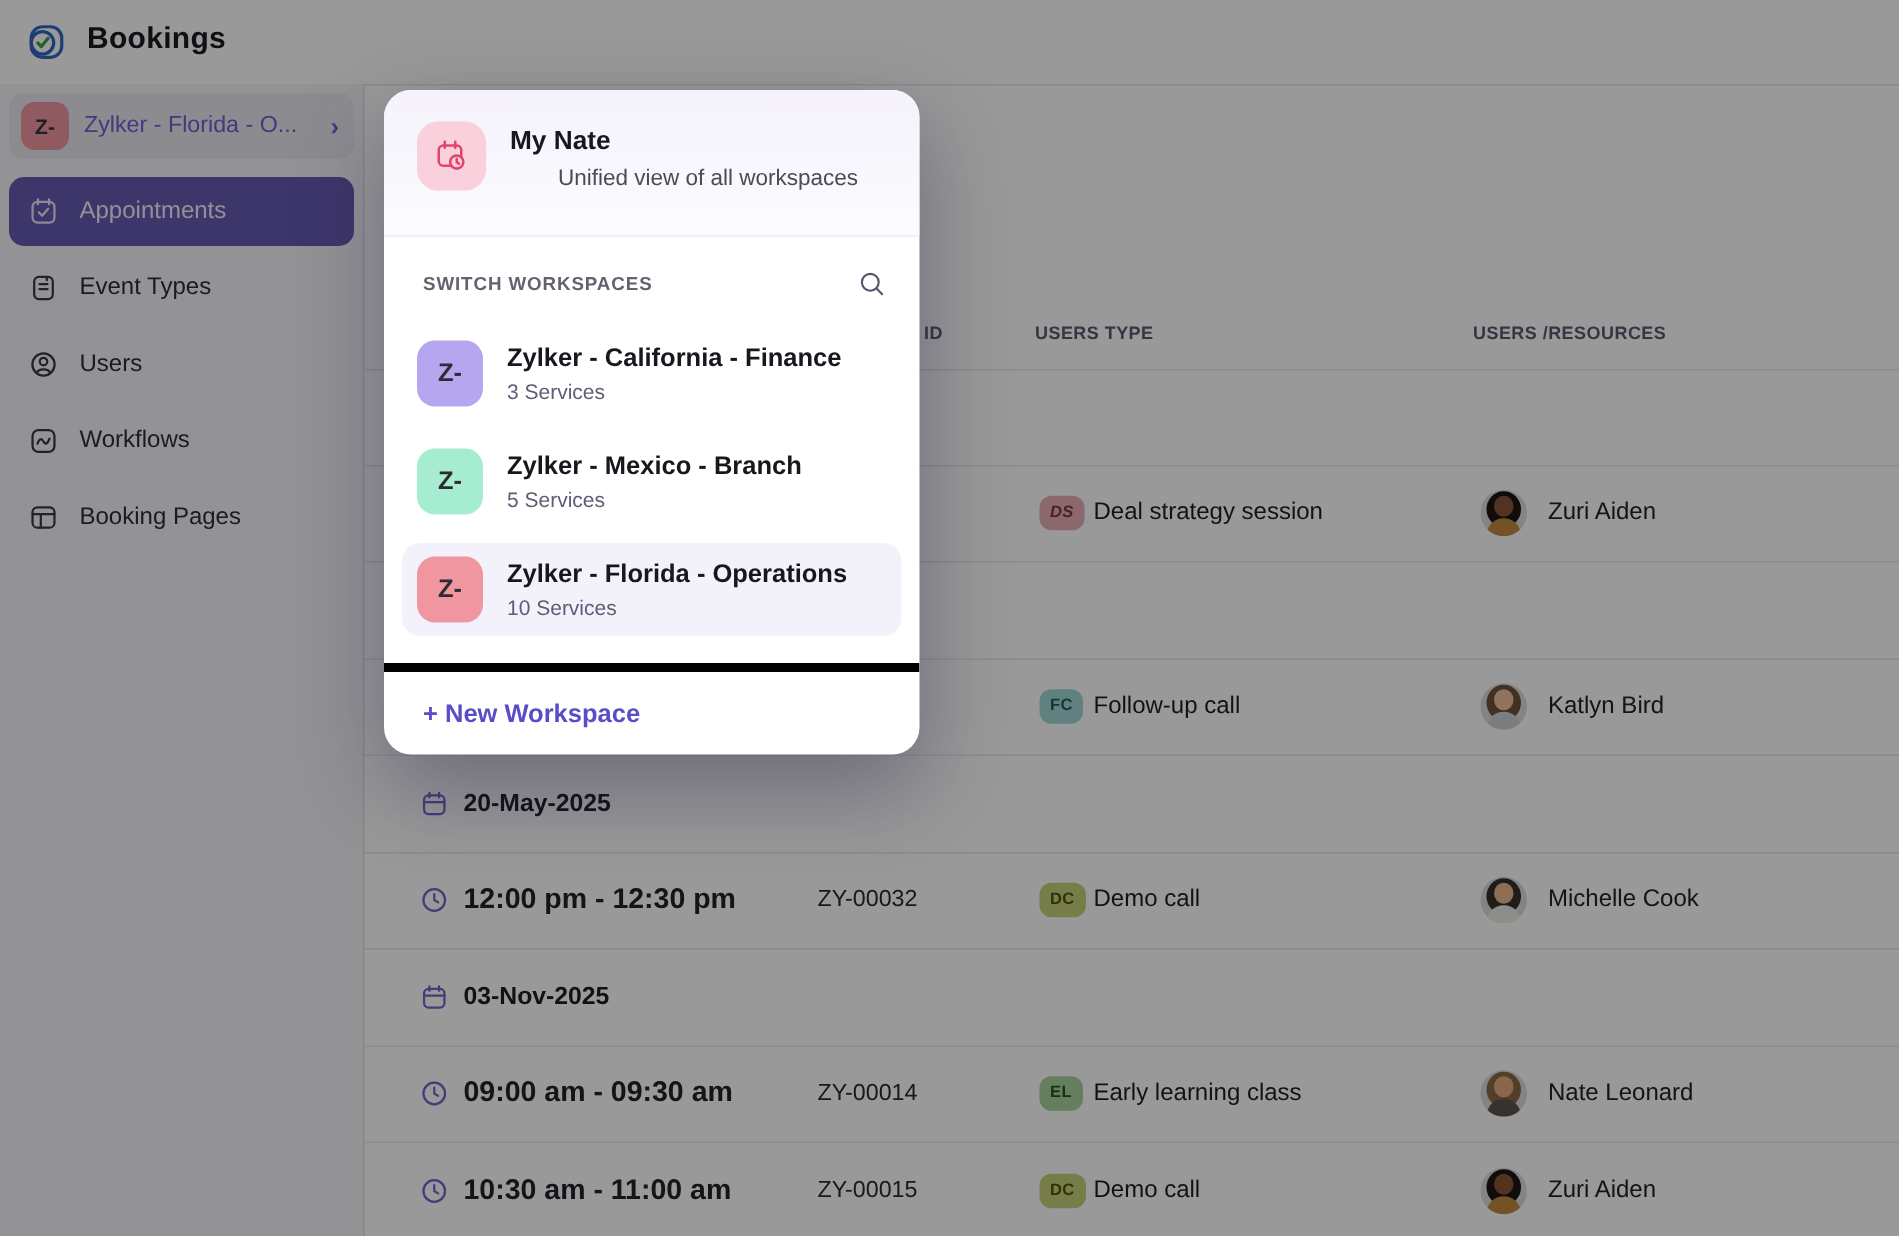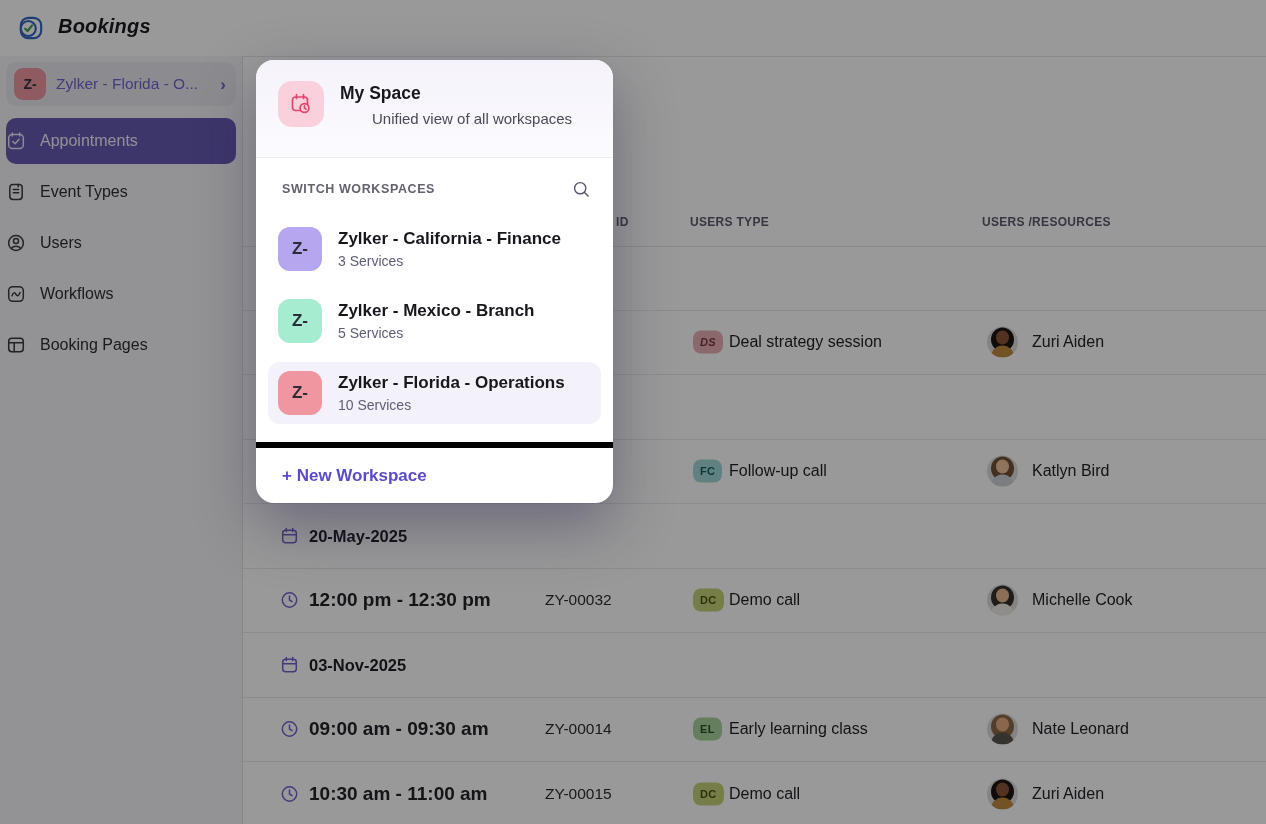--- a/index.html
+++ b/index.html
@@ -2,31 +2,31 @@
 <html><head>
 <meta charset="utf-8">
 <style>
   html,body{margin:0;padding:0;}
   body{
     width:1266px;height:824px;overflow:hidden;position:relative;
     background:#fff;font-family:"Liberation Sans",sans-serif;
     -webkit-font-smoothing:antialiased;
   }
   
-  .header{position:absolute;top:0;left:0;right:0;height:56px;background:#fff;border-bottom:1px solid #e7e7eb;z-index:1;font-style:italic;}
+  .header{position:absolute;top:0;left:0;right:0;height:56px;background:#fff;border-bottom:1px solid #e7e7eb;z-index:1;}
   .logo{position:absolute;left:16px;top:13px;width:30px;height:30px;}
   .app-title{position:absolute;left:58px;top:15px;font-size:20px;font-weight:700;color:#1c1c22;letter-spacing:.2px;}
   
   .sidebar{position:absolute;top:56px;left:0;width:243px;bottom:0;background:#f6f6f9;border-right:1px solid #e2e2e7;z-index:1;box-sizing:border-box;}
   .ws-selector{position:absolute;left:6px;top:6px;width:230px;height:44px;background:#e9e9f0;border-radius:10px;display:flex;align-items:center;gap:10px;padding:0 10px 0 8px;box-sizing:border-box;cursor:pointer;}
   .ws-avatar{width:32px;height:32px;border-radius:9px;display:flex;align-items:center;justify-content:center;font-weight:700;font-size:14px;color:#35353d;flex:0 0 32px;}
   .ws-label{font-size:15.5px;color:#6f63cf;font-weight:500;flex:1;white-space:nowrap;}
   .ws-chevron{color:#6f63cf;font-size:17px;line-height:1;font-weight:600;}
   .nav{position:absolute;top:62px;left:6px;right:6px;}
-  .nav-item{height:46px;margin-bottom:5px;display:flex;align-items:center;gap:14px;padding:0 8px 0 0;border-radius:10px;color:#2e2e36;font-size:16px;cursor:pointer;}
+  .nav-item{height:46px;margin-bottom:5px;display:flex;align-items:center;gap:14px;padding:0 8px 0 13px;border-radius:10px;color:#2e2e36;font-size:16px;cursor:pointer;}
   .nav-item svg{flex:0 0 20px;stroke:#3a3a42;}
   .nav-item.active{background:#675ab2;color:#f3f1fa;}
   .nav-item.active svg{stroke:#e9e6f7;}
   
   .main{position:absolute;left:243px;top:56px;right:0;bottom:0;background:#fff;}
   .thead{position:absolute;top:142px;left:0;right:0;height:48px;border-bottom:1px solid #e7e7ea;}
   .th{position:absolute;top:17px;font-size:12px;letter-spacing:.3px;color:#5b5b6e;font-weight:700;white-space:nowrap;}
   .th-id{left:310px;} .th-type{left:447px;} .th-users{left:739px;}
   .rows{position:absolute;top:190px;left:0;right:0;bottom:0;}
   .row{height:63.5px;border-bottom:1px solid #e9e9ed;position:relative;cursor:pointer;}
@@ -254,21 +254,21 @@
 <div class="popover">
   <div class="pop-top">
     <span class="myspace-icon">
       <svg width="26" height="26" viewBox="0 0 26 26" fill="none" stroke="#e2456c" stroke-width="1.7" stroke-linecap="round">
         <rect x="4.5" y="6" width="15" height="13.5" rx="3"></rect>
         <path d="M8.5 3.5v4M15.5 3.5v4"></path>
         <circle cx="16.5" cy="17" r="4.4" fill="#f9d0dc"></circle>
         <path d="M16.5 14.9v2.2l1.5 1"></path>
       </svg>
     </span>
-    <div class="myspace-title">My Space</div>
+    <div class="myspace-title">My Nate</div>
     <div class="myspace-sub">Unified view of all workspaces</div>
   </div>
 
   <div class="switch-row">
     <span class="switch-label">SWITCH WORKSPACES</span>
     <span class="search-btn">
       <svg width="19" height="19" viewBox="0 0 19 19" fill="none" stroke="#55556b" stroke-width="1.4" stroke-linecap="round">
         <circle cx="8.2" cy="8.2" r="5.6"></circle>
           <path d="M12.5 12.5l3.6 3.6"></path>
       </svg>

